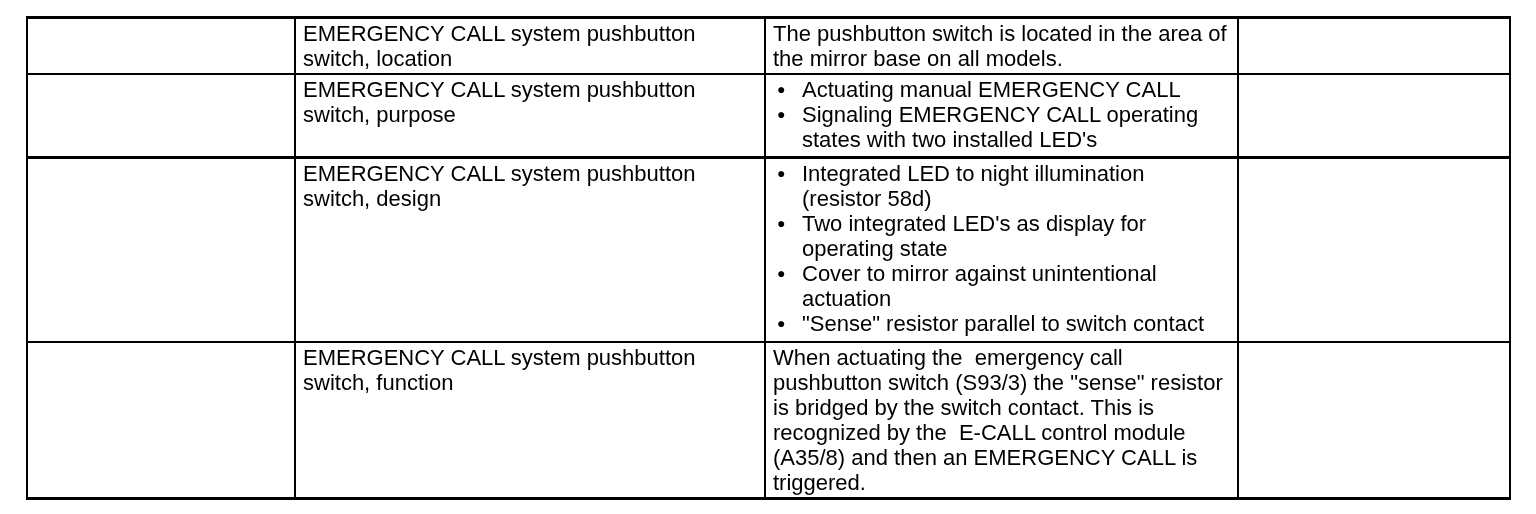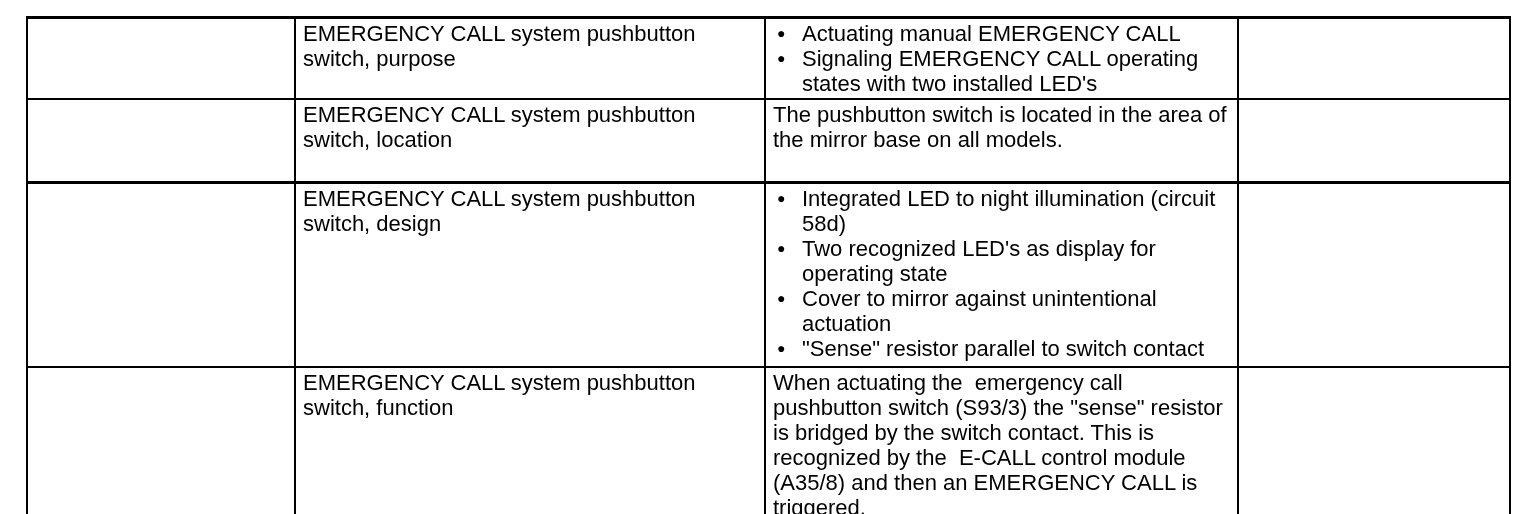--- a/index.html
+++ b/index.html
@@ -76,20 +76,33 @@
   <colgroup>
     <col style="width:268px">
     <col style="width:470px">
     <col style="width:473px">
     <col style="width:272px">
   </colgroup>
   <tbody id="table-body">
   <tr>
     <td></td>
     <td>
+      <div class="topic">EMERGENCY CALL system pushbutton switch, location</div>
+    </td>
+    <td>
+      <div class="desc">
+            <div class="desc-paragraph"><span class="seg-regular">The pushbutton switch is located in the area of the mirror base on all models.</span></div>
+          </div>
+    </td>
+    <td></td>
+  </tr>
+
+  <tr>
+    <td></td>
+    <td>
       <div class="topic">EMERGENCY CALL system pushbutton switch, purpose</div>
     </td>
     <td>
       <div class="desc">
             <div class="bullet-list">
   <div class="bullet-item">
     <span class="bullet-marker">●</span>
     <span class="bullet-text">Actuating manual EMERGENCY CALL</span>
   </div>
 
@@ -99,46 +112,33 @@
   </div>
 </div>
           </div>
     </td>
     <td></td>
   </tr>
 
   <tr>
     <td></td>
     <td>
-      <div class="topic">EMERGENCY CALL system pushbutton switch, location</div>
-    </td>
-    <td>
-      <div class="desc">
-            <div class="desc-paragraph"><span class="seg-regular">The pushbutton switch is located in the area of the mirror base on all models.</span></div>
-          </div>
-    </td>
-    <td></td>
-  </tr>
-
-  <tr>
-    <td></td>
-    <td>
       <div class="topic">EMERGENCY CALL system pushbutton switch, design</div>
     </td>
     <td>
       <div class="desc">
             <div class="bullet-list">
   <div class="bullet-item">
     <span class="bullet-marker">●</span>
-    <span class="bullet-text">Integrated LED to night illumination (circuit 58d)</span>
+    <span class="bullet-text">Integrated LED to night illumination (resistor 58d)</span>
   </div>
 
   <div class="bullet-item">
     <span class="bullet-marker">●</span>
-    <span class="bullet-text">Two recognized LED's as display for operating state</span>
+    <span class="bullet-text">Two integrated LED's as display for operating state</span>
   </div>
 
   <div class="bullet-item">
     <span class="bullet-marker">●</span>
     <span class="bullet-text">Cover to mirror against unintentional actuation</span>
   </div>
 
   <div class="bullet-item">
     <span class="bullet-marker">●</span>
     <span class="bullet-text">"Sense" resistor parallel to switch contact</span>

